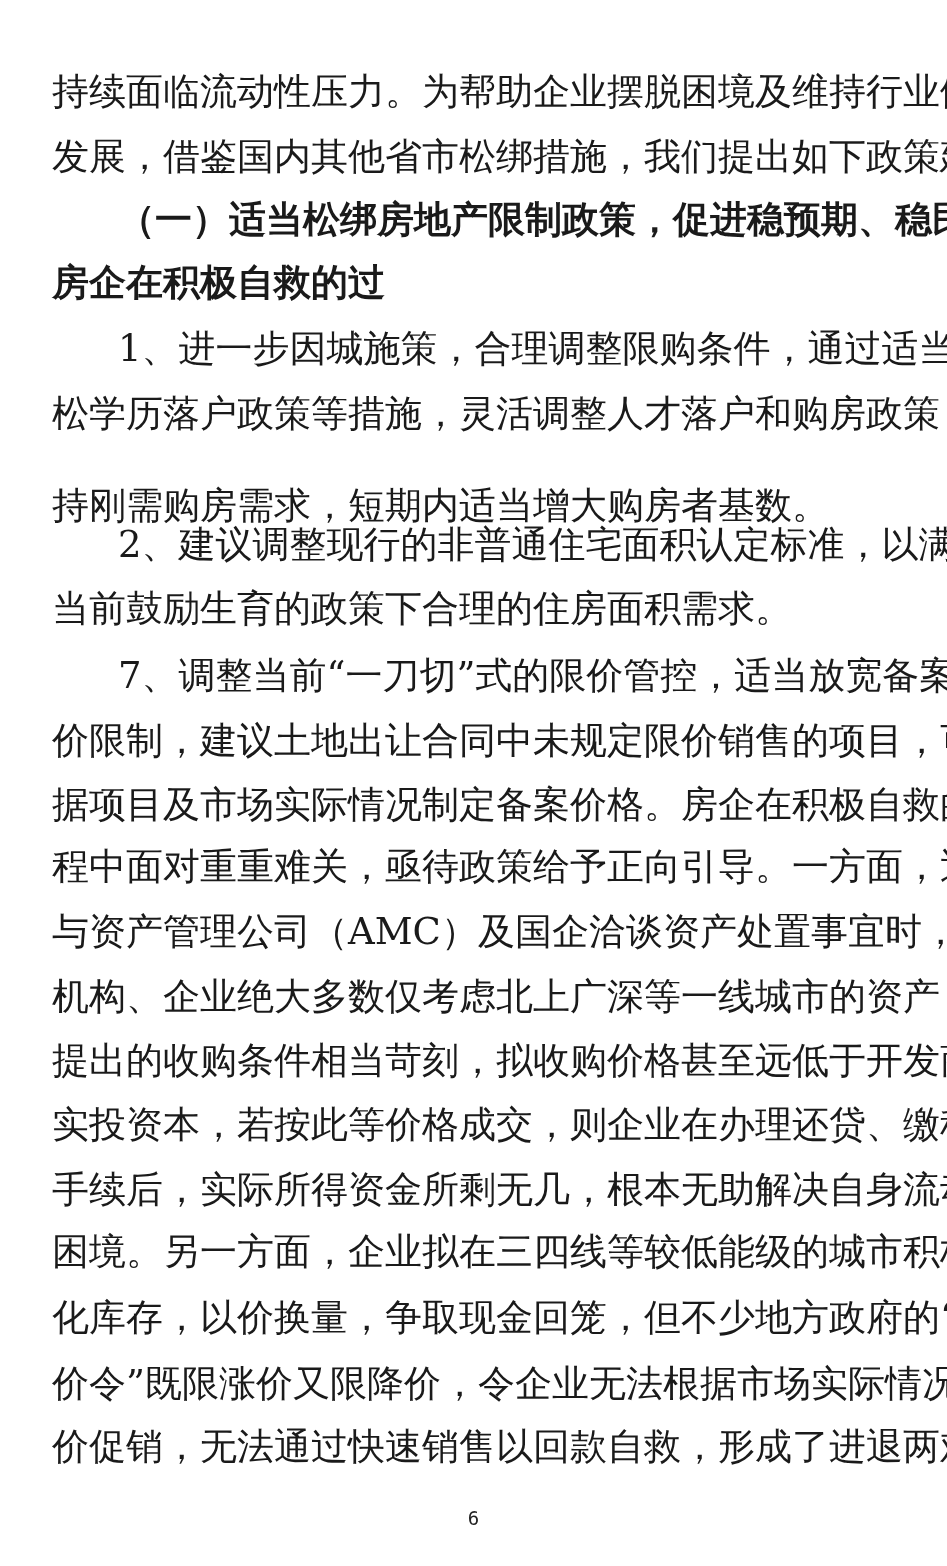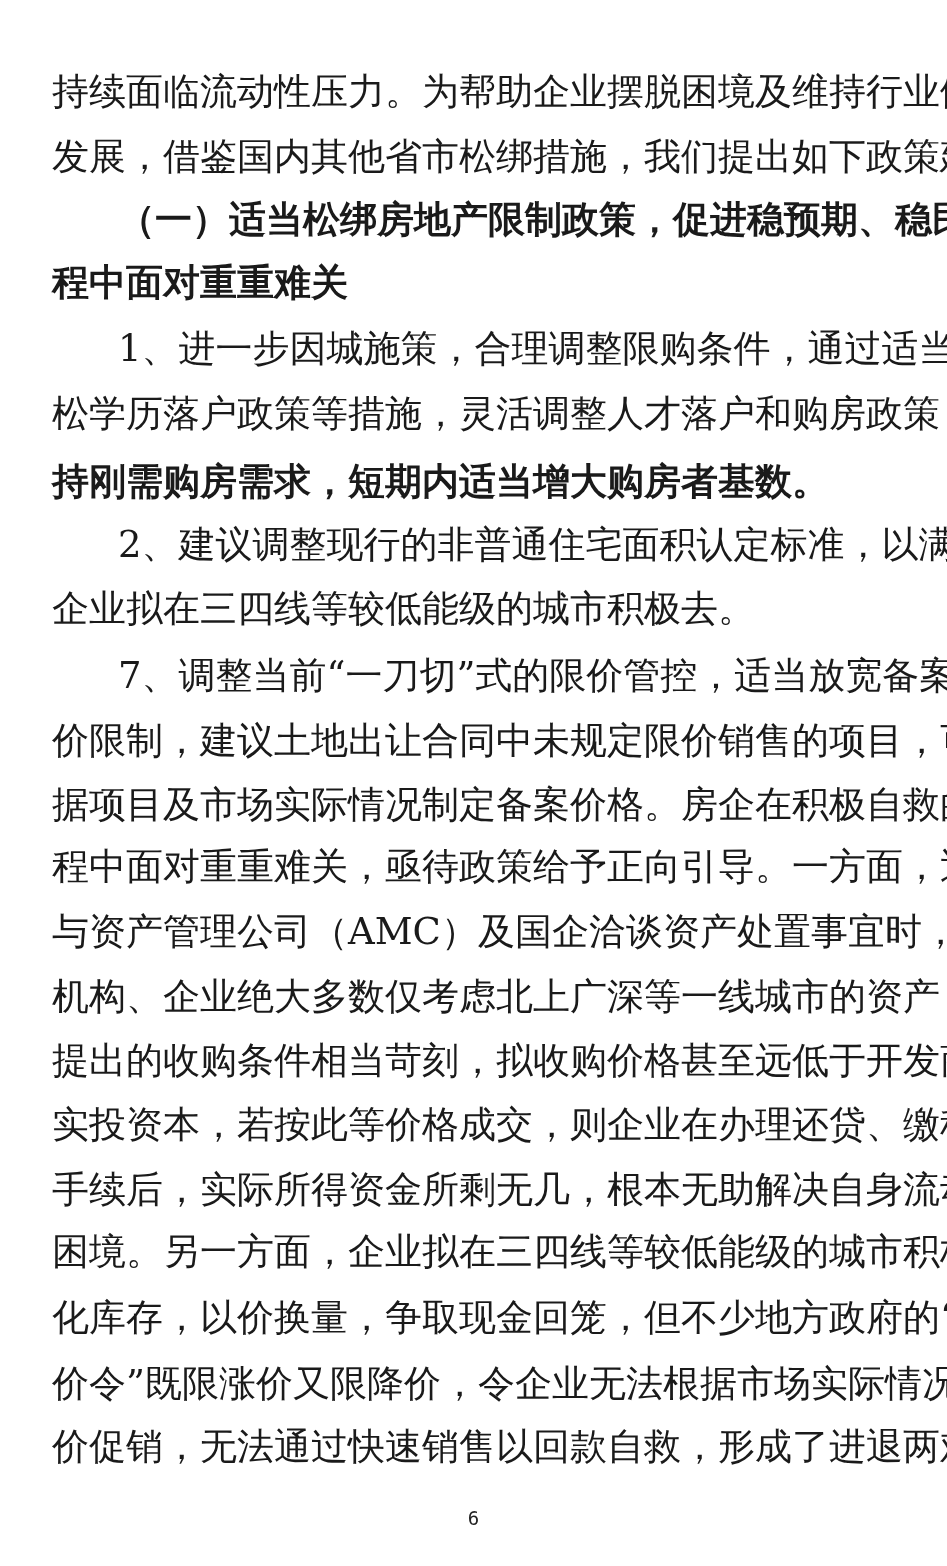--- a/index.html
+++ b/index.html
@@ -59,28 +59,28 @@
   </style>
 </head>
 <body>
 
 <div class="page">
 
   <div class="line" style="top:68px;">持续面临流动性压力。为帮助企业摆脱困境及维持行业健康</div>
   <div class="line" style="top:133px;">发展，借鉴国内其他省市松绑措施，我们提出如下政策建议：</div>
 
   <div class="line indent bold" style="top:196px;">（一）适当松绑房地产限制政策，促进稳预期、稳民生，</div>
-  <div class="line bold last" style="top:259px;">程中面对重重难关</div>
+  <div class="line bold last" style="top:259px;">房企在积极自救的过</div>
 
   <div class="line indent" style="top:325px;">1、进一步因城施策，合理调整限购条件，通过适当放</div>
   <div class="line" style="top:390px;">松学历落户政策等措施，灵活调整人才落户和购房政策，支</div>
-  <div class="line last" style="top:457px;font-weight:bold;">持刚需购房需求，短期内适当增大购房者基数。</div>
+  <div class="line last" style="top:482px;">持刚需购房需求，短期内适当增大购房者基数。</div>
 
   <div class="line indent" style="top:521px;">2、建议调整现行的非普通住宅面积认定标准，以满足</div>
-  <div class="line last" style="top:585px;">企业拟在三四线等较低能级的城市积极去。</div>
+  <div class="line last" style="top:585px;">当前鼓励生育的政策下合理的住房面积需求。</div>
 
   <div class="line indent" style="top:652px;">7、调整当前“一刀切”式的限价管控，适当放宽备案</div>
   <div class="line" style="top:717px;">价限制，建议土地出让合同中未规定限价销售的项目，可根</div>
   <div class="line" style="top:781px;">据项目及市场实际情况制定备案价格。房企在积极自救的过</div>
   <div class="line" style="top:843px;">程中面对重重难关，亟待政策给予正向引导。一方面，近期</div>
   <div class="line" style="top:908px;">与资产管理公司（AMC）及国企洽谈资产处置事宜时，相关</div>
   <div class="line" style="top:973px;">机构、企业绝大多数仅考虑北上广深等一线城市的资产，且</div>
   <div class="line" style="top:1037px;">提出的收购条件相当苛刻，拟收购价格甚至远低于开发商的</div>
   <div class="line" style="top:1101px;">实投资本，若按此等价格成交，则企业在办理还贷、缴税等</div>
   <div class="line" style="top:1166px;">手续后，实际所得资金所剩无几，根本无助解决自身流动性</div>

